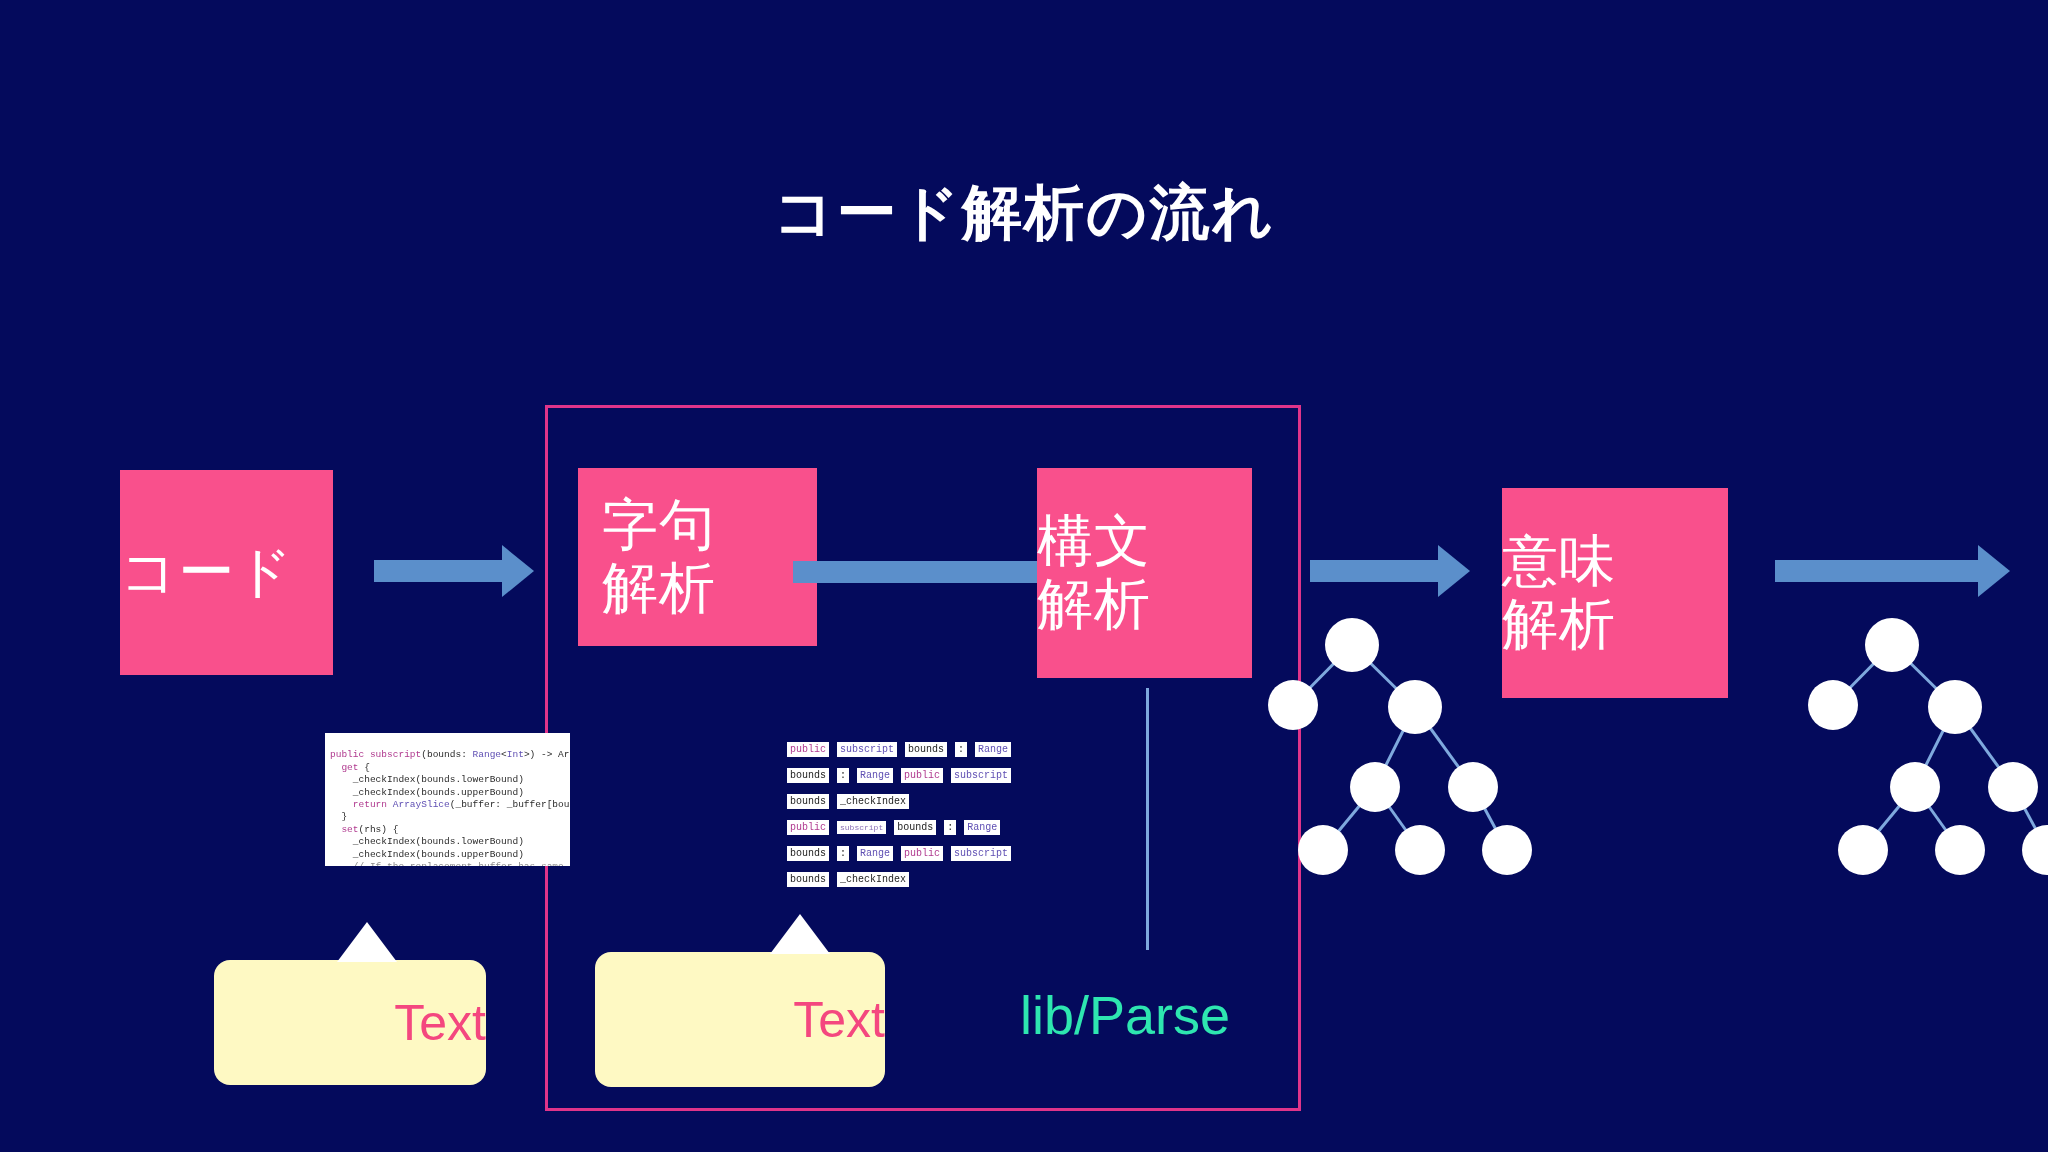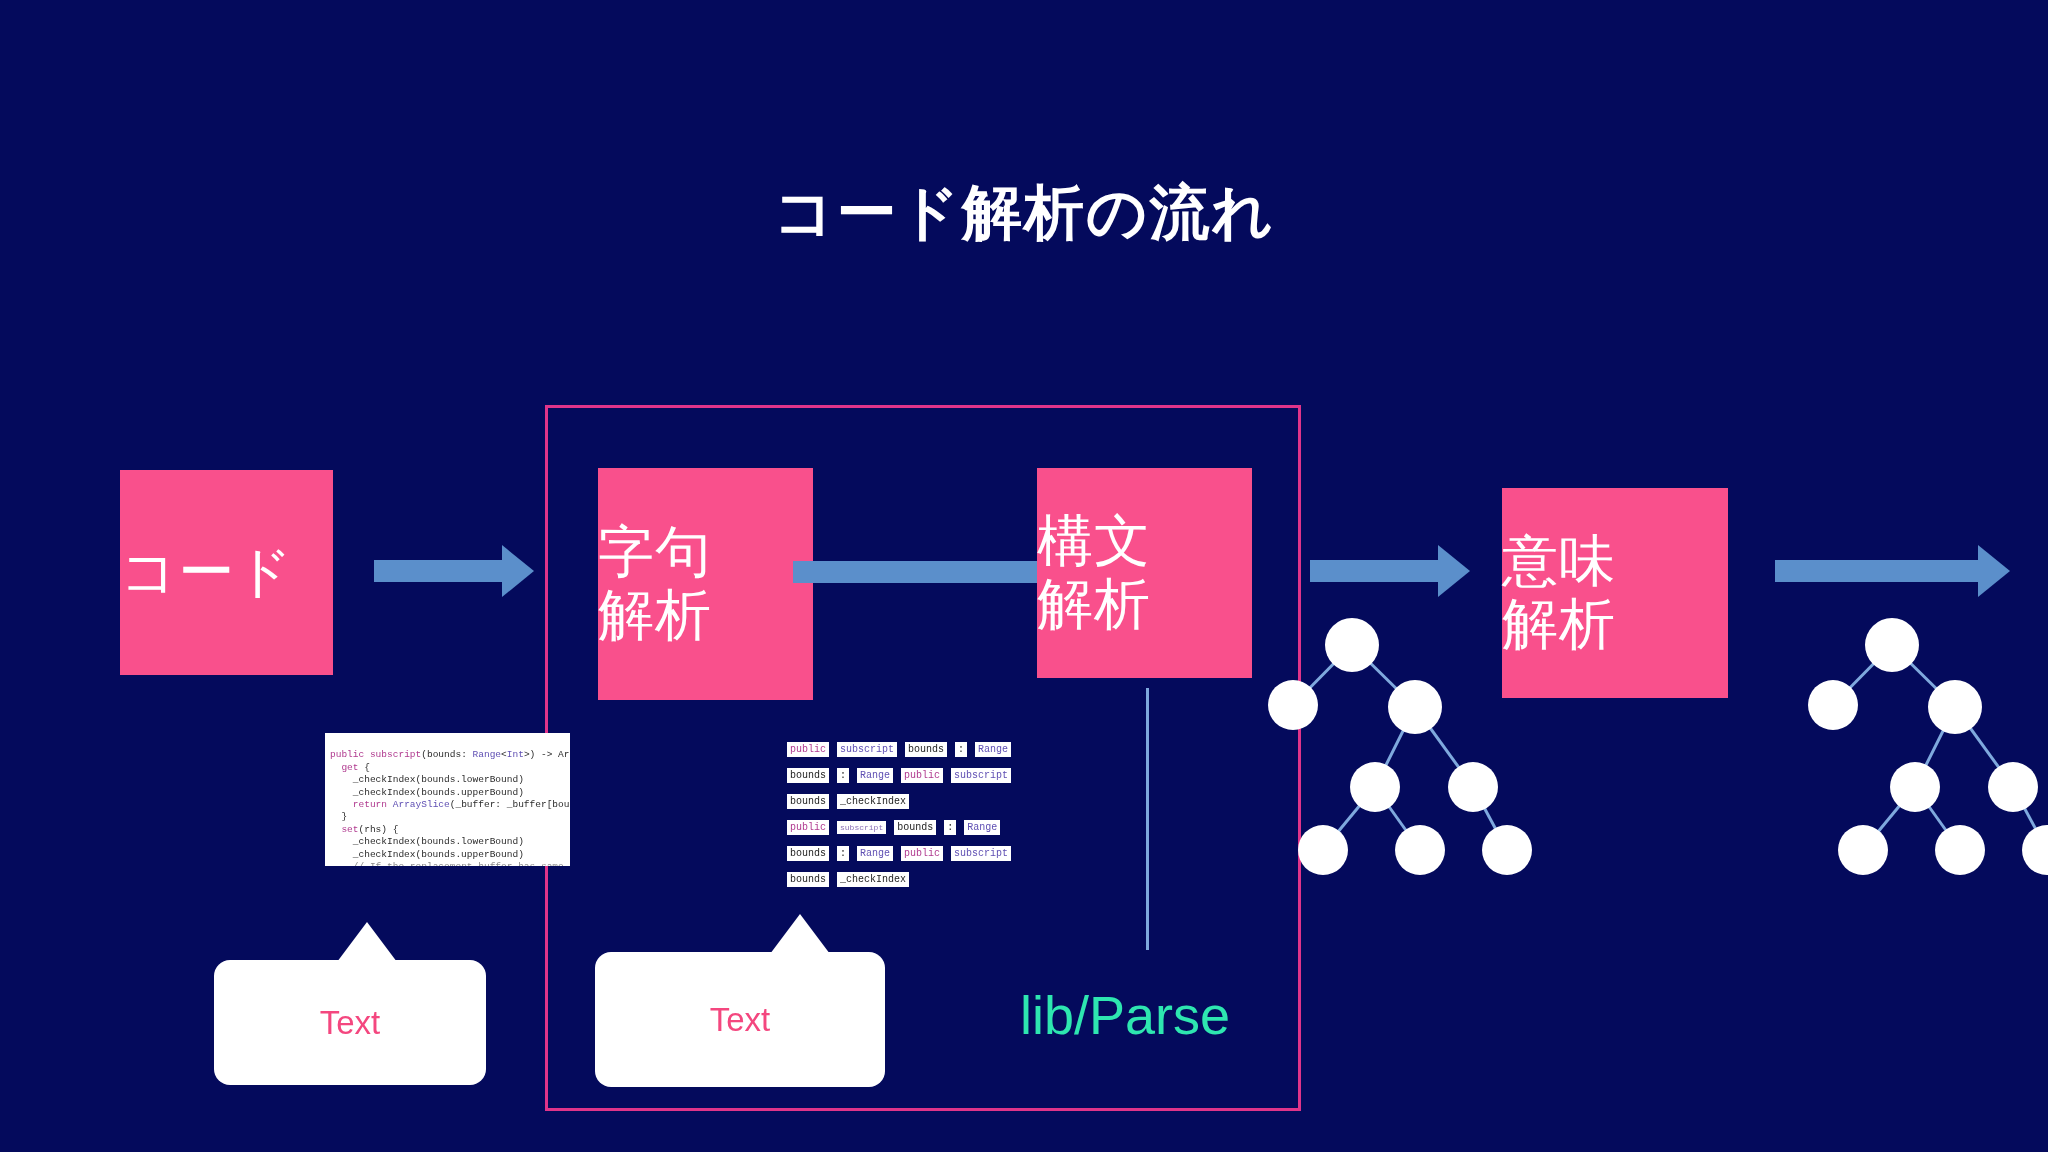--- a/index.html
+++ b/index.html
@@ -70,23 +70,23 @@
     font-size:10px;line-height:13px;
     padding:1px 3px;margin-right:8px;
     white-space:nowrap;color:#1d1d1d;
   }
   .chip.kw{color:#b03a8f;}
   .chip.ty{color:#5f4fb3;}
   .chip.sm{font-size:8px;line-height:11px;padding:1px 3px;color:#8a6fb5;}
 
   
   .callout{
-    position:absolute;background:#ffffff;border-radius:16px;
-    display:flex;align-items:center;justify-content:center;
-    color:#f4477f;font-size:33px;font-weight:400;
+    position:absolute;background:#fef9c3;border-radius:16px;
+    display:flex;align-items:center;justify-content:flex-end;
+    color:#f4477f;font-size:50px;font-weight:400;
   }
   .callout .tail{
     position:absolute;top:-38px;width:0;height:0;
     border-left:30px solid transparent;
     border-right:30px solid transparent;
     border-bottom:40px solid #ffffff;
   }
 
   
   .libparse{
@@ -107,21 +107,21 @@
   <div class="title">コード解析の流れ</div>
 
   <div class="group-rect" style="left:545px;top:405px;width:750px;height:700px;"></div>
 
   <div class="stage" style="left:120px;top:470px;width:213px;height:205px;">
     <span class="lbl">コード</span>
   </div>
 
   <div class="arrow" style="left:374px;top:560px;width:130px;"></div>
 
-  <div class="stage" style="left:598px;top:468px;width:215px;height:232px;">
+  <div class="stage" style="left:578px;top:468px;width:215px;height:178px;padding-left:24px;">
     <span class="lbl">字句
 解析</span>
   </div>
 
   <div class="arrow noHead" style="left:793px;top:561px;width:245px;"></div>
 
   <div class="stage" style="left:1037px;top:468px;width:215px;height:210px;">
     <span class="lbl">構文
 解析</span>
   </div>

